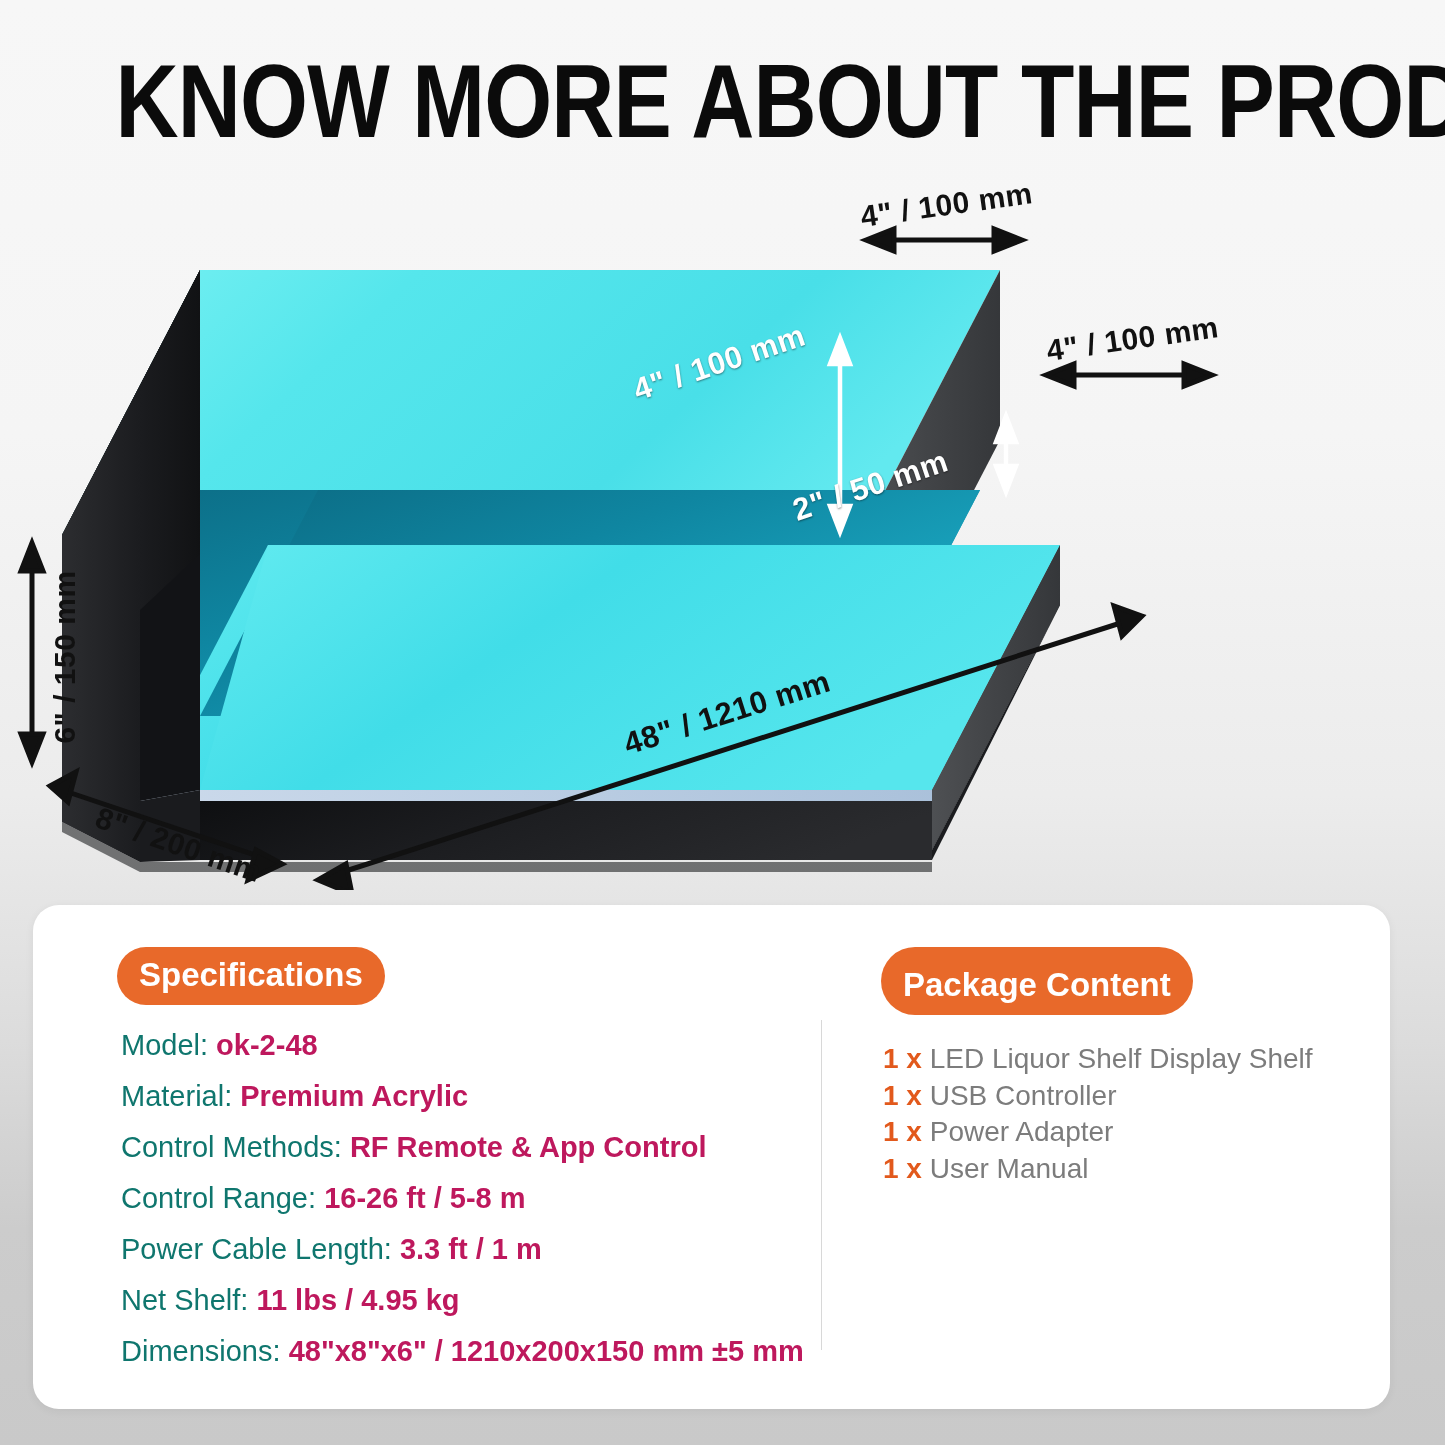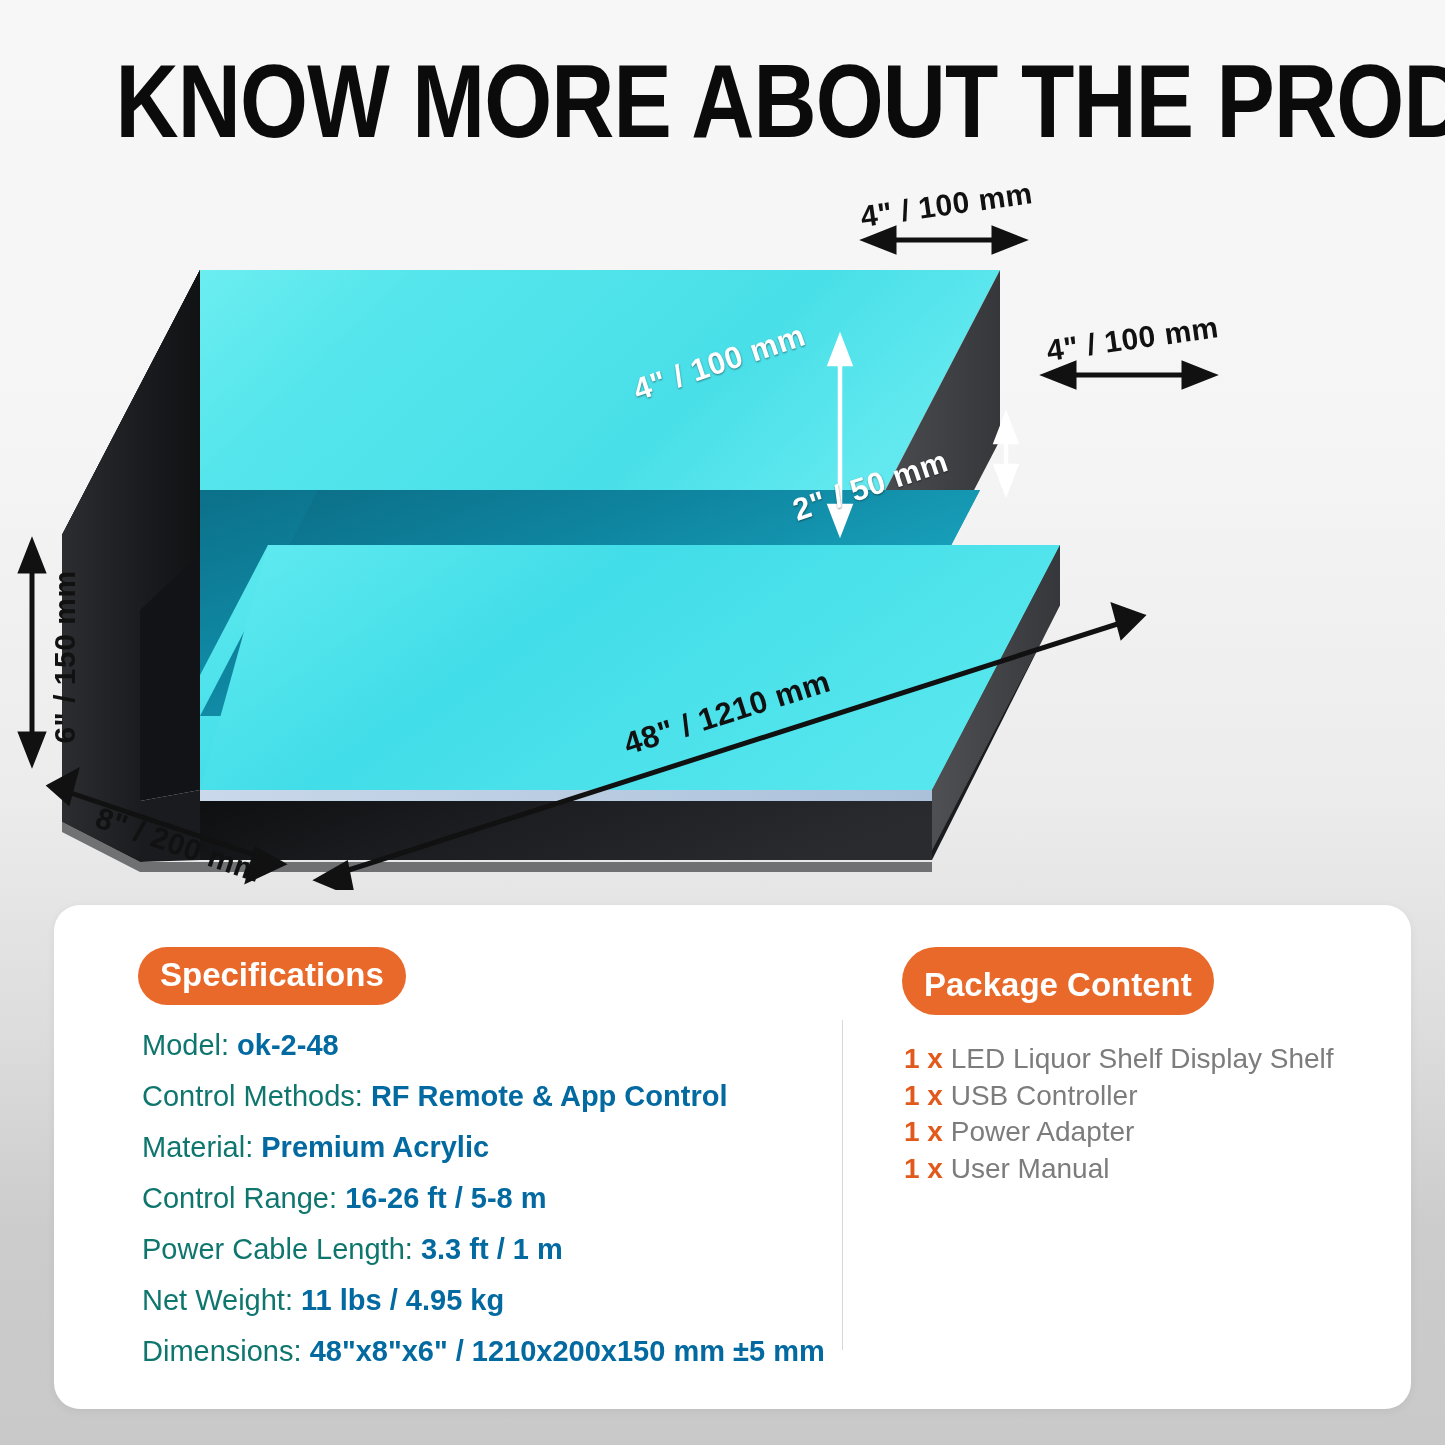--- a/index.html
+++ b/index.html
@@ -54,21 +54,21 @@
     font-weight: bold;
     white-space: nowrap;
     letter-spacing: 0.5px;
   }
   .dim-dark { color: #111; }
   .dim-light { color: #ffffff; }
 
   
   #card {
     position: absolute;
-    left: 54px;
+    left: 33px;
     top: 905px;
     width: 1357px;
     height: 504px;
     background: #ffffff;
     border-radius: 26px;
     box-shadow: 0 2px 10px rgba(0,0,0,0.06);
   }
   #divider {
     position: absolute;
     left: 788px;
@@ -105,21 +105,21 @@
     padding-left: 42px;
   }
   .spec-row {
     font-size: 29px;
     line-height: 1.0;
     margin-bottom: 22px;
     white-space: nowrap;
     color: #7c7c7c;
   }
   .spec-label { color: #0f766e; font-weight: normal; }
-  .spec-value { color: #0369a1; font-weight: bold; }
+  .spec-value { color: #be185d; font-weight: bold; }
 
   
   #pkg-col {
     position: absolute;
     left: 838px;
     top: 42px;
     width: 500px;
   }
   #pkg-badge {
     font-size: 33px;
@@ -321,37 +321,37 @@
 
     <div id="spec-col">
       <div class="badge" id="spec-badge">Specifications</div>
 
       <div id="spec-list">
         <div class="spec-row">
           <span class="spec-label">Model:</span>
           <span class="spec-value">ok-2-48</span>
         </div>
         <div class="spec-row">
+          <span class="spec-label">Material:</span>
+          <span class="spec-value">Premium Acrylic</span>
+        </div>
+        <div class="spec-row">
           <span class="spec-label">Control Methods:</span>
           <span class="spec-value">RF Remote &amp; App Control</span>
         </div>
         <div class="spec-row">
-          <span class="spec-label">Material:</span>
-          <span class="spec-value">Premium Acrylic</span>
-        </div>
-        <div class="spec-row">
           <span class="spec-label">Control Range:</span>
           <span class="spec-value">16-26 ft / 5-8 m</span>
         </div>
         <div class="spec-row">
           <span class="spec-label">Power Cable Length:</span>
           <span class="spec-value">3.3 ft / 1 m</span>
         </div>
         <div class="spec-row">
-          <span class="spec-label">Net Weight:</span>
+          <span class="spec-label">Net Shelf:</span>
           <span class="spec-value">11 lbs / 4.95 kg</span>
         </div>
         <div class="spec-row">
           <span class="spec-label">Dimensions:</span>
           <span class="spec-value">48"x8"x6" / 1210x200x150 mm ±5 mm</span>
         </div>
       </div>
     </div>
 
     <div id="pkg-col">

